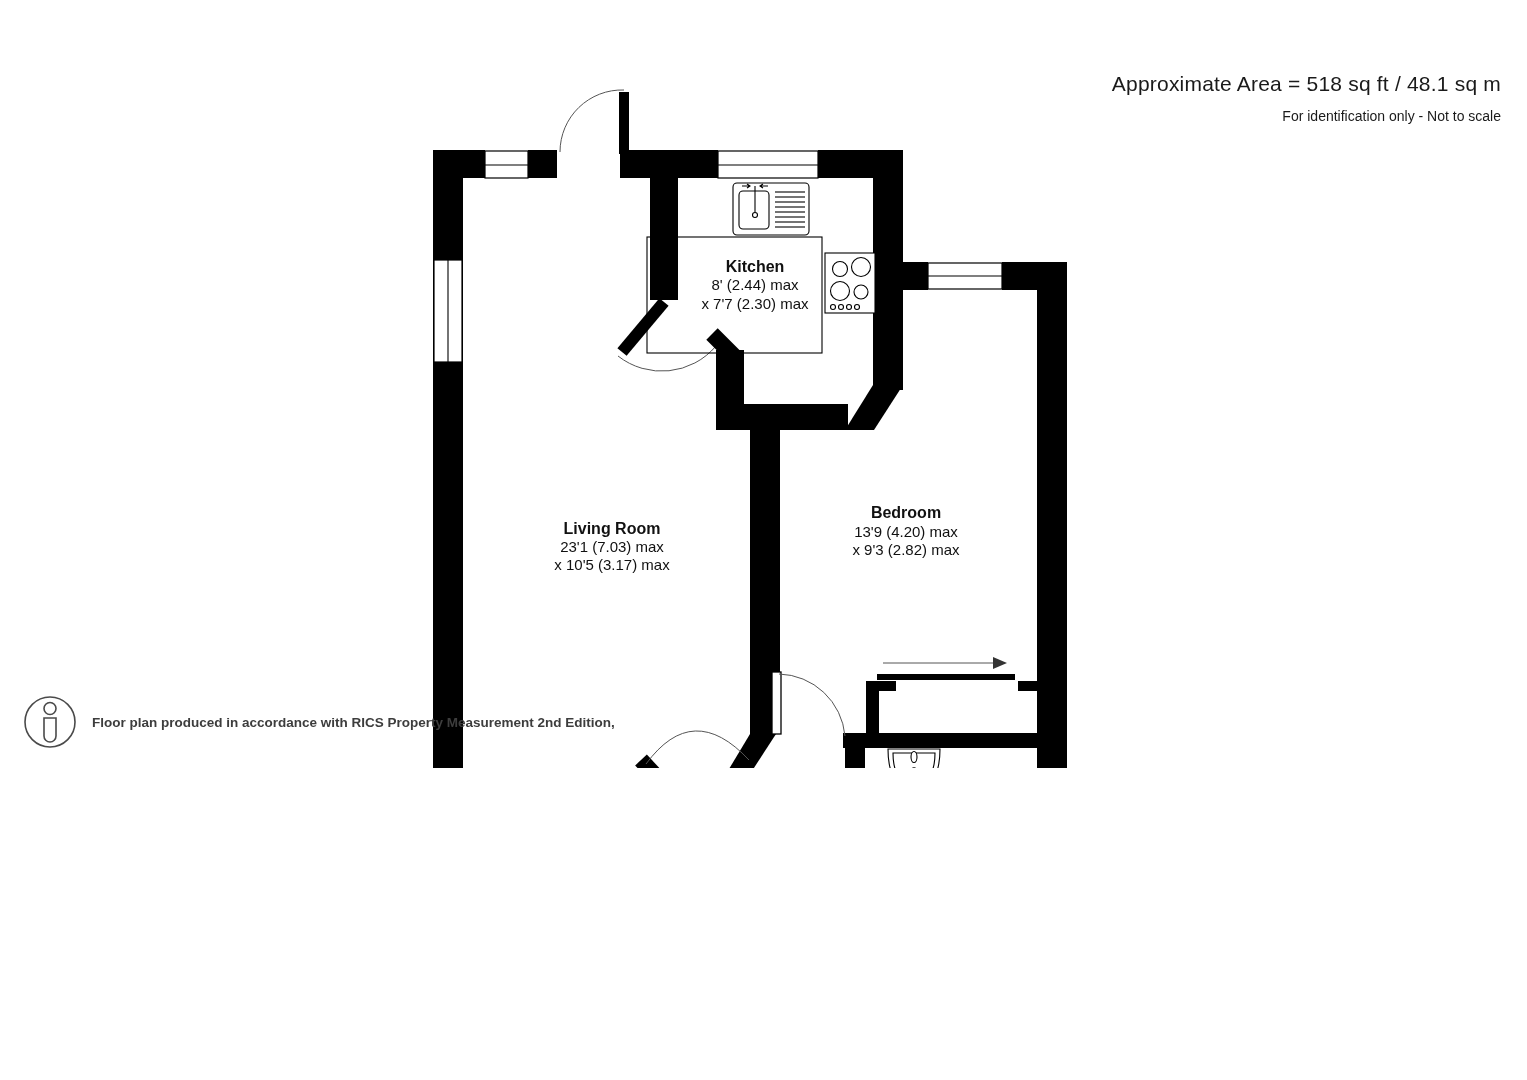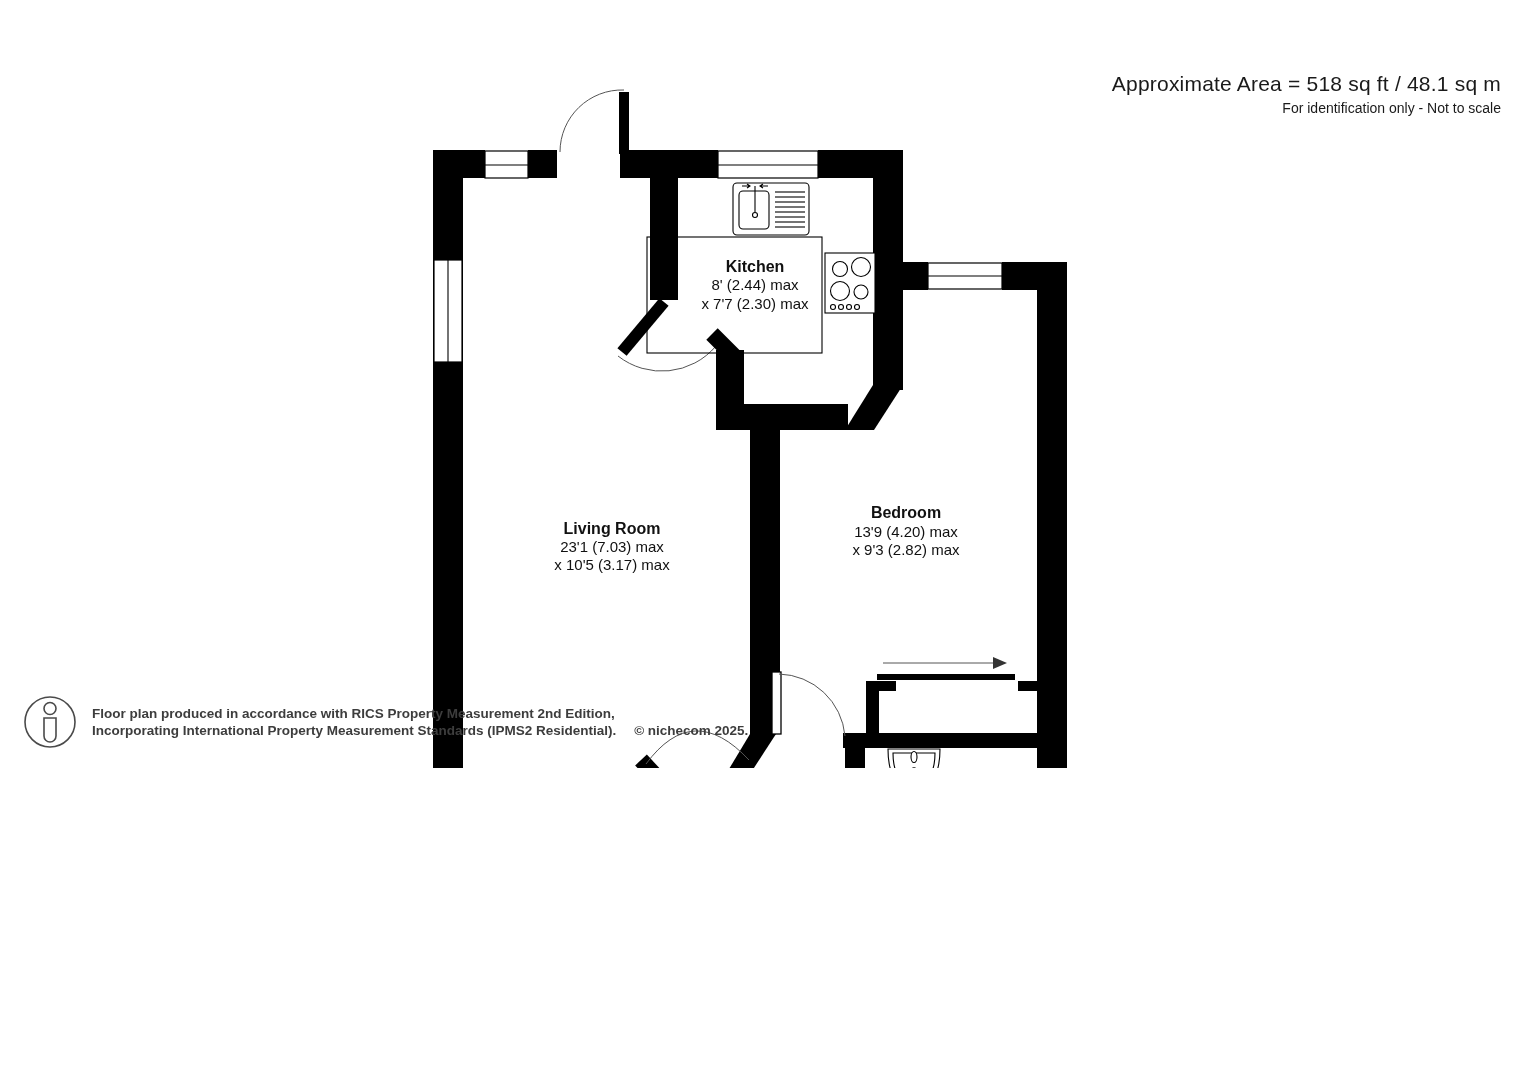--- a/index.html
+++ b/index.html
@@ -1,21 +1,21 @@
 <!DOCTYPE html>
 <html><head>
 <meta charset="utf-8">
 <style>
   html,body{margin:0;padding:0;background:#fff;}
   #stage{position:relative;width:1527px;height:768px;background:#fff;overflow:hidden;
          font-family:"Liberation Sans", sans-serif;}
   #plan-svg{position:absolute;left:0;top:0;}
   .hdr{position:absolute;top:72px;right:26px;text-align:right;color:#1a1a1a;}
   .hdr .area{font-size:21px;letter-spacing:.2px;}
-  .hdr .scale-note{font-size:14px;margin-top:4px;}
+  .hdr .scale-note{font-size:14px;margin-top:12px;}
   .ftr{position:absolute;left:22px;bottom:18px;display:flex;align-items:center;gap:14px;color:#3d3d3d;font-weight:bold;}
   .ftr .lines{font-size:13.5px;line-height:17px;}
   .wall{fill:#000;stroke:none;}
   .winbox{fill:#fff;stroke:#000;stroke-width:1.2;}
   .thin{stroke:#000;stroke-width:1.1;fill:none;}
   .fixture{stroke:#000;stroke-width:1.1;fill:#fff;}
   .arc{stroke:#555;stroke-width:1;fill:none;}
   .leafwhite{fill:#fff;stroke:#000;stroke-width:1.3;}
   text.room-name{font-size:16px;font-weight:bold;fill:#111;text-anchor:middle;}
   text.room-dim{font-size:15px;fill:#111;text-anchor:middle;}
@@ -201,20 +201,16 @@
   </svg>
 
   <div class="ftr">
     <svg width="56" height="56" viewBox="0 0 56 56">
       <circle cx="28" cy="28" r="25" fill="none" stroke="#4a4a4a" stroke-width="1.6"></circle>
       <circle cx="28" cy="14.5" r="6" fill="none" stroke="#4a4a4a" stroke-width="1.6"></circle>
       <path d="M 22,24 L 34,24 L 34,42 A 6,6 0 0 1 22,42 Z" fill="none" stroke="#4a4a4a" stroke-width="1.6"></path>
     </svg>
     <div class="lines">
       <div>Floor plan produced in accordance with RICS Property Measurement 2nd Edition,</div>
-      <div>
-        <span>Incorporating International Property Measurement Standards (IPMS2 Residential).</span>
-        <span style="margin-left:14px">© nichecom 2025.</span>
-      </div>
     </div>
   </div>
 
 </div>
 
 </body></html>

